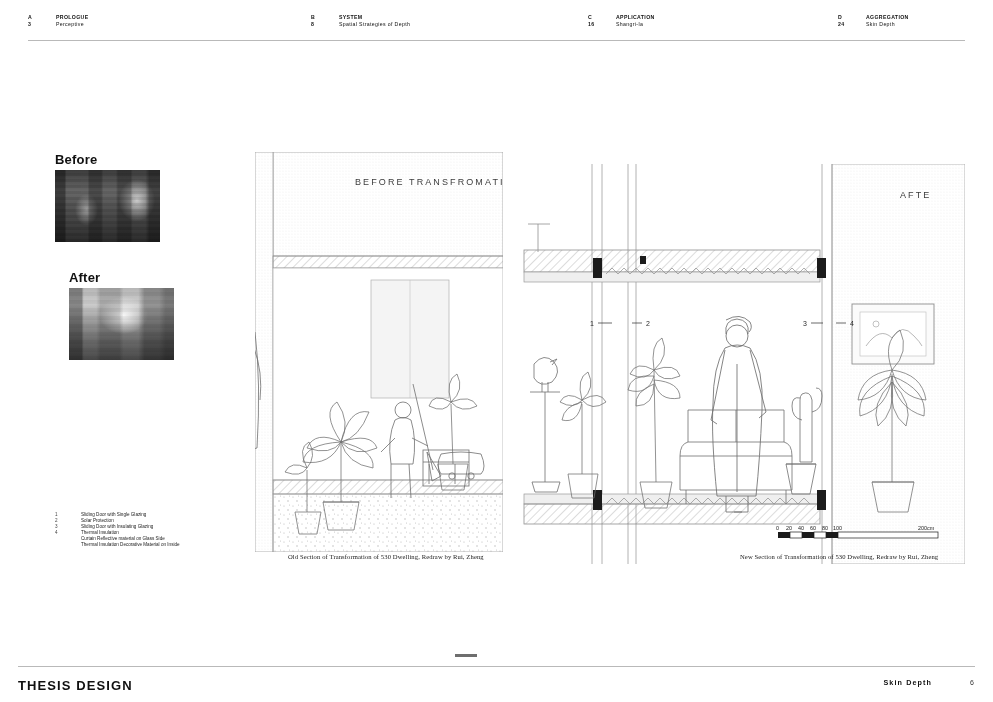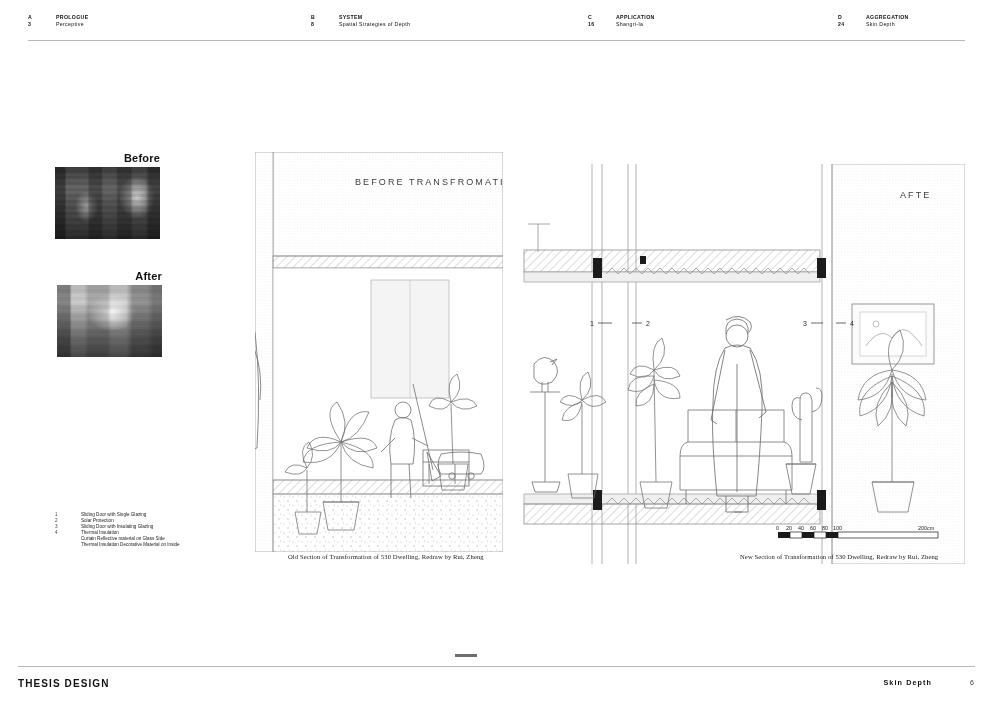--- a/index.html
+++ b/index.html
@@ -52,44 +52,43 @@
   
   .bottom-rule {
     position: absolute;
     left: 18px; top: 666px;
     width: 957px; height: 1px;
     background: #b9b9b9;
   }
   .footer-left {
     position: absolute;
     left: 18px; top: 678px;
-    font-size: 10px;
+    font-size: 13px;
     font-weight: 700;
     letter-spacing: 1.1px;
   }
   .footer-right {
     position: absolute;
     right: 18px; top: 678px;
     display: flex;
     align-items: baseline;
     gap: 38px;
     font-size: 7.2px;
     font-weight: 700;
     letter-spacing: 1.1px;
   }
   .footer-page { font-size: 7px; font-weight: 400; color: #333; }
 
   
   .photo-block { position: absolute; }
   .photo-label {
-    font-size: 11px;
+    font-size: 13px;
     font-weight: 700;
     margin-bottom: 3px;
     letter-spacing: .2px;
-    text-align: right;
   }
   .photo-frame {
     width: 105px; height: 72px;
     position: relative;
     overflow: hidden;
     filter: grayscale(100%);
     background: #8e8b86;
   }
   
   .photo-before {
@@ -221,21 +220,21 @@
   </div>
   <div class="topnav-rule"></div>
 
   <div class="photo-block" style="left:55px; top:152px;">
     <div class="photo-label">Before</div>
     <div class="photo-frame">
       <div class="photo-before"></div>
     </div>
   </div>
 
-  <div class="photo-block" style="left:39px; top:270px;padding-left:18px;">
+  <div class="photo-block" style="left:51px; top:270px;padding-left:18px;">
     <div class="photo-label">After</div>
     <div class="photo-frame">
       <div class="photo-after"></div>
     </div>
   </div>
 
   <div class="legend">
     <div class="legend-row">
       <span class="legend-num">1</span>
       <span class="legend-text">Sliding Door with Single Glazing</span>

